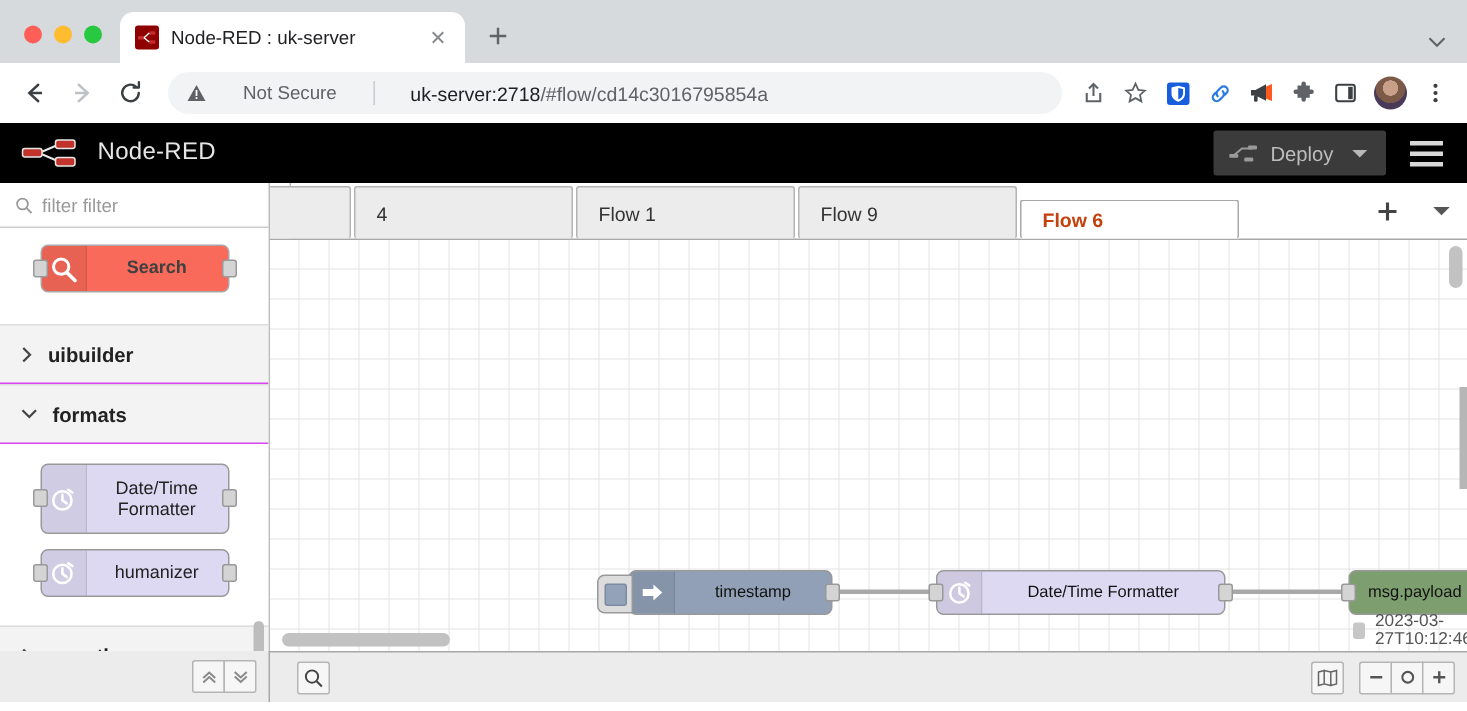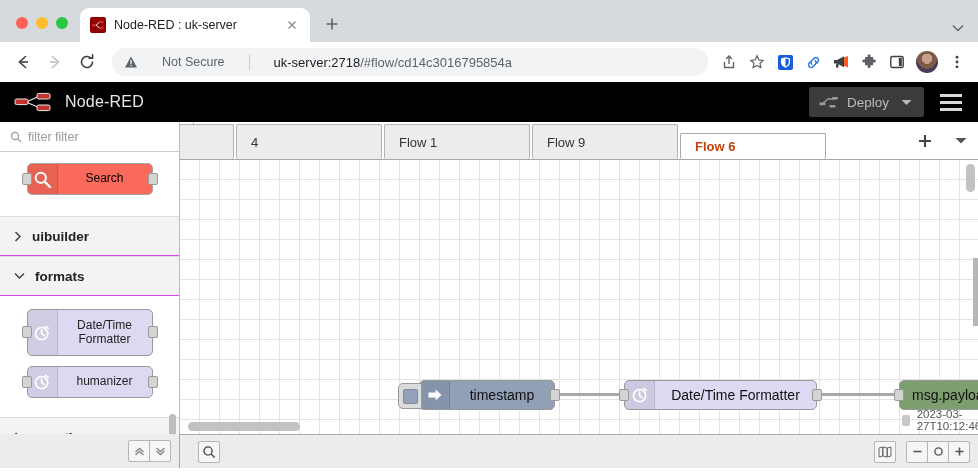--- a/index.html
+++ b/index.html
@@ -110,21 +110,21 @@
   .pal-node .lbl { flex:1; text-align:center; font-size:12px; color:#222; line-height:1.12; padding:0 4px;}
   .pal-node .port {
     position:absolute; width:10px;height:12px; background:#d4d4d4;
     border:1px solid #999; border-radius:2px; top:9px;
   }
   .pal-node .port.in { left:-6px; } .pal-node .port.out { right:-6px; }
   .pal-node.tall { height:47px; }
   .pal-node.tall .port { top:16px; }
   .pal-node.search { background:#f96a5a; border-color:#a8a8a8; }
   .pal-node.search .icon-box { background:rgba(0,0,0,.07); }
-  .pal-node.search .lbl { color:#000000; }
+  .pal-node.search .lbl { color:#404040;font-weight:bold; }
   .pal-node.fmt { background:#ded9f2; }
   .pal-node.fmt .icon-box { background:rgba(0,0,0,.06); }
 
   .pal-vscroll {
     position:absolute; right:3px; width:7px; border-radius:4px;
     background:#bdbdbd;
   }
 
   
   .canvas-col { flex:1; display:flex; flex-direction:column; min-width:0; position:relative; }
@@ -162,21 +162,21 @@
     background-position:-1px -1px;
   }
 
   
   .node { position:absolute; height:30px; border:1px solid #999; border-radius:5px; display:flex; align-items:center; }
   .node .nicon {
     width:30px; height:100%; display:flex;align-items:center;justify-content:center;
     background:rgba(0,0,0,.07); border-right:1px solid rgba(0,0,0,.1);
     border-radius:4px 0 0 4px;
   }
-  .node .nlbl { flex:1; text-align:center; font-size:14px; color:#111; padding:0 8px; white-space:nowrap;}
+  .node .nlbl { flex:1; text-align:center; font-size:11px; color:#111; padding:0 8px; white-space:nowrap;}
   .port-sq {
     position:absolute; width:10px;height:12px; background:#d4d4d4;
     border:1px solid #999; border-radius:2px; top:8px;
   }
   .node-inject { background:#91a0b6; left:239px; top:220px; width:136px; }
   .node-inject .nlbl { color:#111; }
   .inject-btn {
     position:absolute; left:-22px; top:2px; width:24px; height:26px;
     background:#dcdcdc; border:1px solid #999; border-radius:5px 0 0 5px;
     display:flex; align-items:center; justify-content:center;

